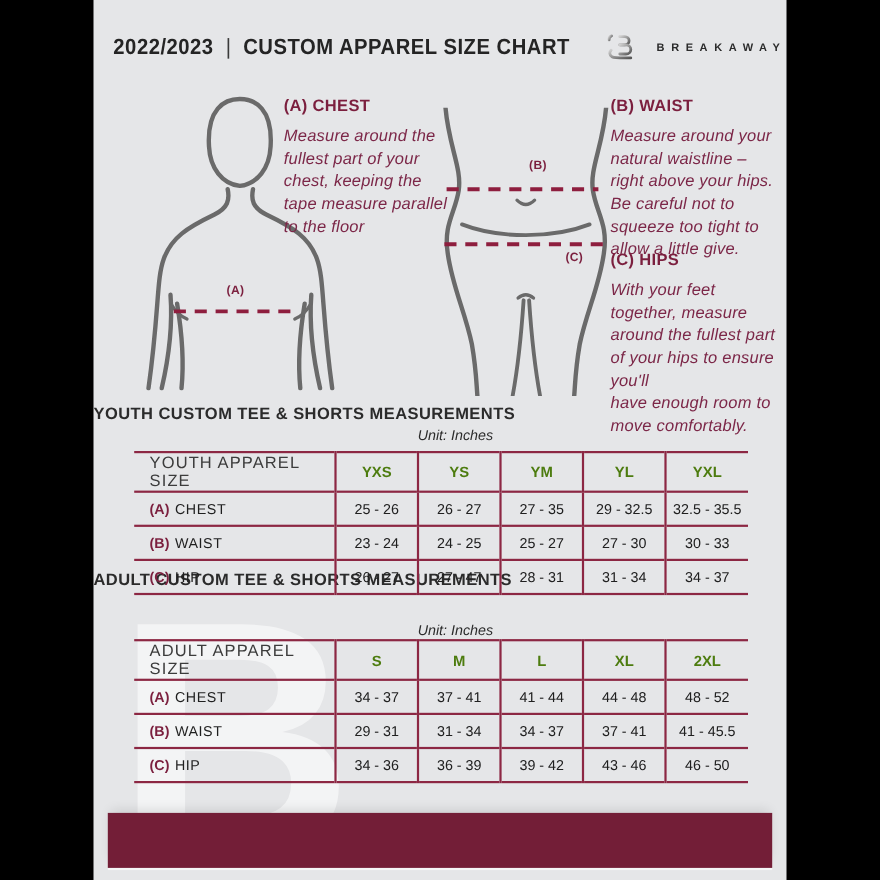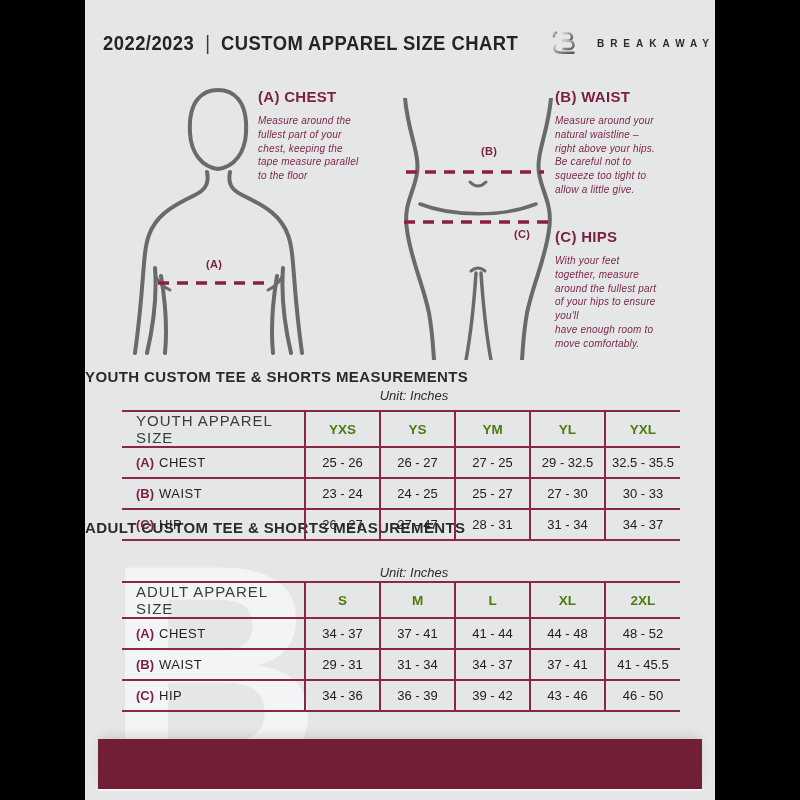--- a/index.html
+++ b/index.html
@@ -14,21 +14,21 @@
   .divider { font-size:20px; font-weight:400; color:#3a3a3a; }
   .brand { font-size:10px; font-weight:700; color:#2b2b2b; letter-spacing:6px; white-space:nowrap; }
   .logo { width:40px; height:44px; }
 
   
   .fig { position:absolute; }
   .fig svg { display:block; }
   .marker { position:absolute; font-size:11px; font-weight:700; color:#7b1f3e; letter-spacing:.3px; }
   .guide-col { position:absolute; }
   .guide-head { font-size:15px; font-weight:700; color:#7b1f3e; letter-spacing:.3px; margin-bottom:9px; }
-  .guide-body { font-size:10px; font-style:italic; color:#7c2748; line-height:1.38; white-space:pre-line; letter-spacing:.2px; }
+  .guide-body { font-size:15px; font-style:italic; color:#7c2748; line-height:1.38; white-space:pre-line; letter-spacing:.2px; }
 
   
   .tbl-title { position:absolute; width:630px; text-align:left; font-size:15px; font-weight:700; color:#2b2b2b; letter-spacing:.4px; }
   .tbl-unit { position:absolute; width:658px; text-align:center; font-size:13px; font-style:italic; color:#2b2b2b; }
   table { position:absolute; left:37px; width:558px; border-collapse:collapse; table-layout:fixed; z-index:2; }
   col.c-label { width:183px; }
   col.c-size { width:75px; }
   tr { border-top:2px solid #8c2743; }
   tr.last { border-bottom:2px solid #8c2743; }
   td { border-left:2px solid #8c2743; height:31px; text-align:center; font-size:13px; color:#202020; vertical-align:middle; }
@@ -163,21 +163,21 @@
       <td>YXS</td>
       <td>YS</td>
       <td>YM</td>
       <td>YL</td>
       <td>YXL</td>
     </tr>
     <tr>
       <td><span class="pfx">(A)</span><span class="rowname">CHEST</span></td>
       <td>25 - 26</td>
       <td>26 - 27</td>
-      <td>27 - 25</td>
+      <td>27 - 35</td>
       <td>29 - 32.5</td>
       <td>32.5 - 35.5</td>
     </tr>
     <tr>
       <td><span class="pfx">(B)</span><span class="rowname">WAIST</span></td>
       <td>23 - 24</td>
       <td>24 - 25</td>
       <td>25 - 27</td>
       <td>27 - 30</td>
       <td>30 - 33</td>

